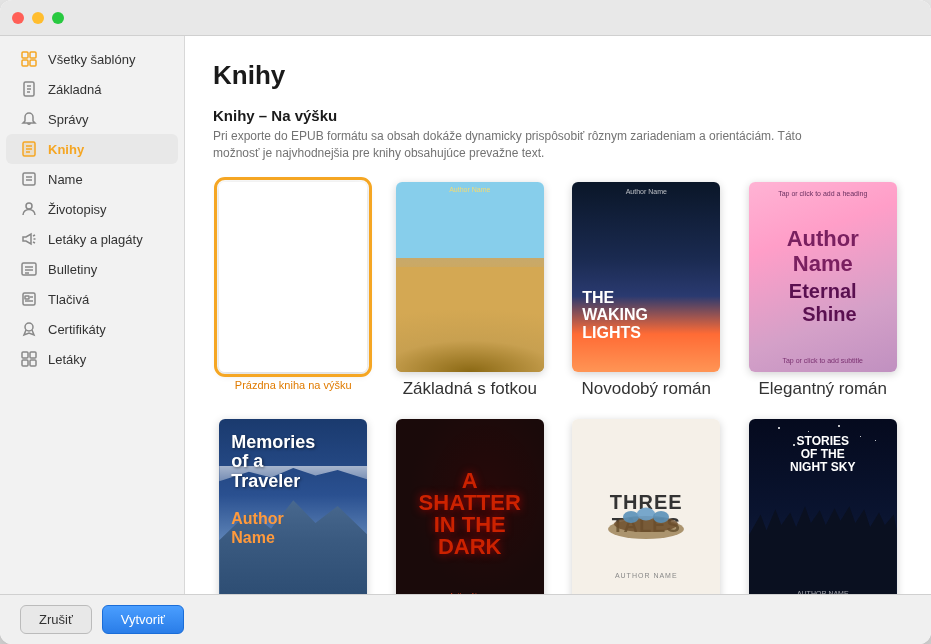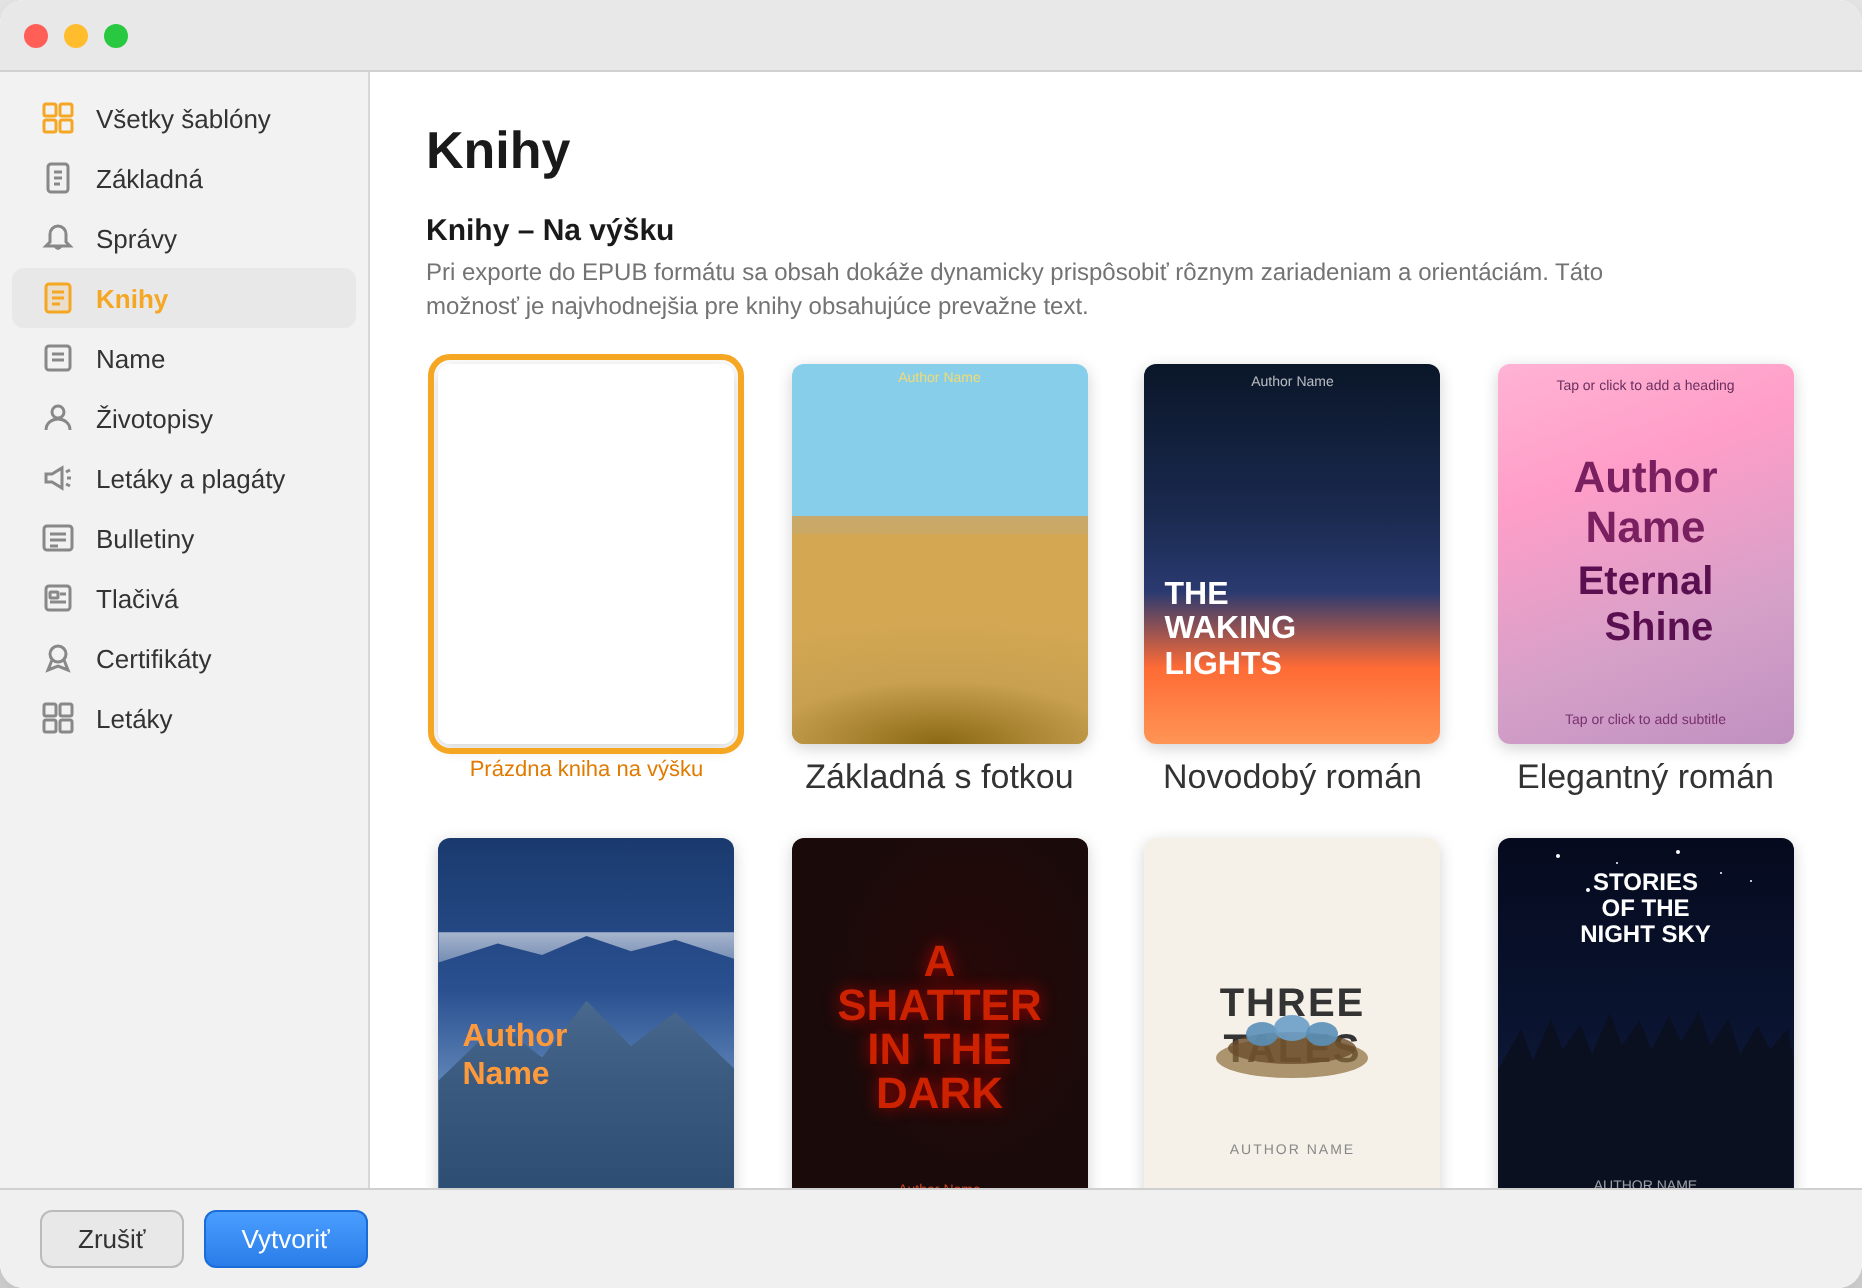--- a/index.html
+++ b/index.html
@@ -608,20 +608,21 @@
             </div>
           </div>
           <span class="template-label">Elegantný román</span>
         </div>
 
         <div class="template-item">
           <div class="template-cover">
             <div class="cover-memoir">
               <div class="cover-memoir-mountains"></div>
               <div class="cover-memoir-snow"></div>
+              <div class="cover-memoir-text">Memories<br>of a<br>Traveler</div>
               <div class="cover-memoir-author">Author<br>Name</div>
             </div>
           </div>
 
         </div>
 
         <div class="template-item">
           <div class="template-cover">
             <div class="cover-shatter">
               <div class="cover-shatter-crack"></div>

